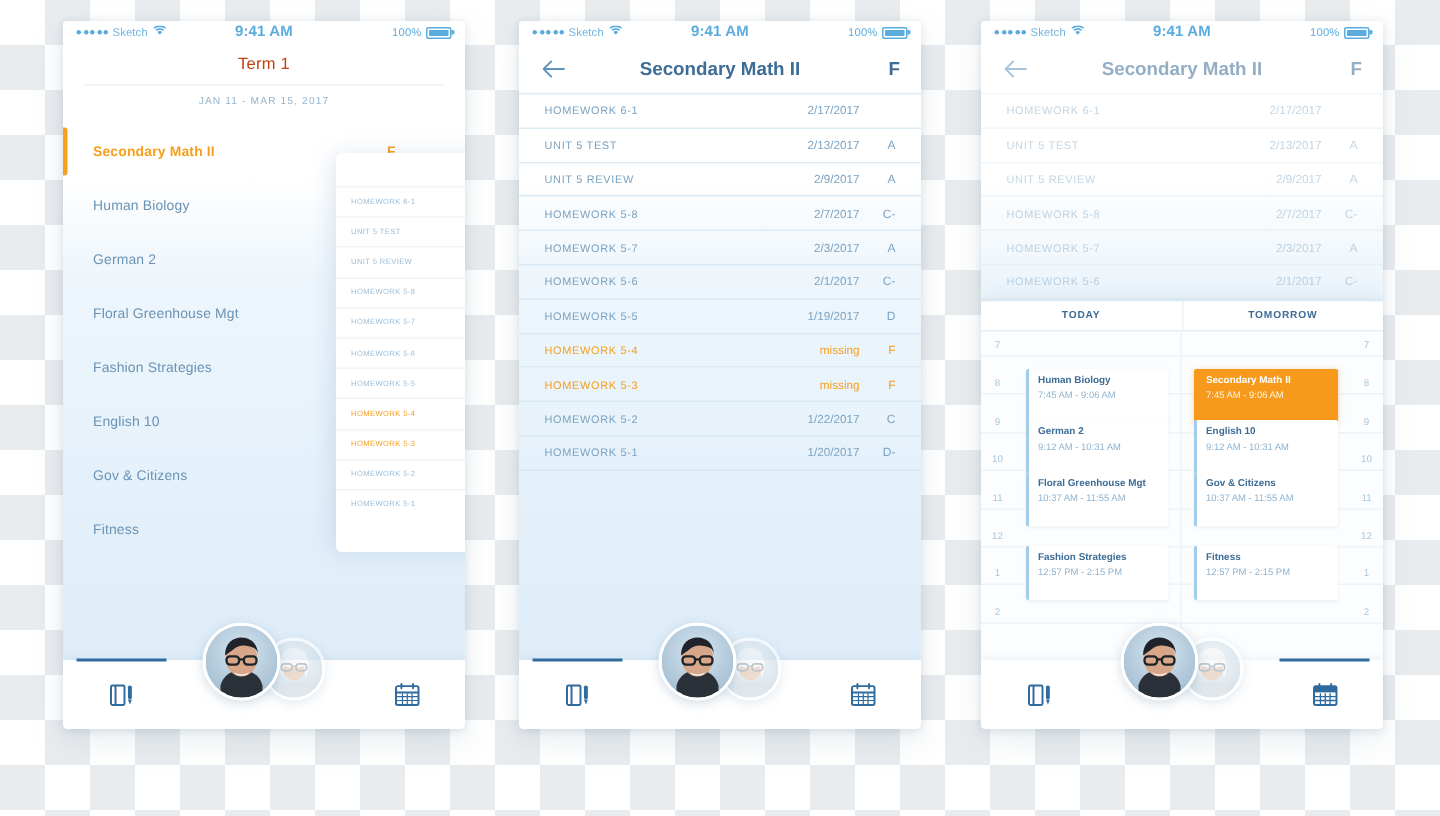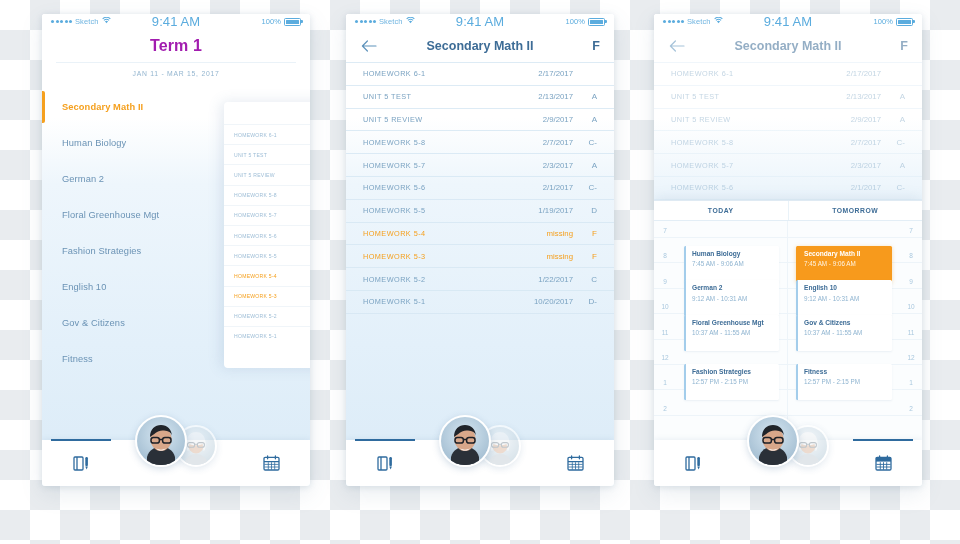--- a/index.html
+++ b/index.html
@@ -31,30 +31,30 @@
           background:linear-gradient(180deg,#ffffff 0%,#ffffff 22%,#eef6fc 36%,#e3f0fa 70%,#dbebf7 100%);}
 
   
   .statusbar{height:15px;flex:0 0 15px;display:flex;align-items:center;
     padding:0 9px;background:#fff;font-size:7.5px;color:#5bacde;letter-spacing:.1px;}
   .sb-left{display:flex;align-items:center;gap:3px;flex:1;}
   .sb-dots{display:flex;gap:1.5px;align-items:center;}
   .sb-dots i{width:3px;height:3px;border-radius:50%;background:#5bacde;display:block;}
   .sb-carrier{font-size:7.5px;color:#6fb4e0;}
   .sb-wifi{display:inline-block;}
-  .sb-center{flex:0 0 auto;font-size:13px;color:#5bacde;font-weight:400;}
+  .sb-center{flex:0 0 auto;font-size:10px;color:#5bacde;font-weight:700;}
   .sb-right{flex:1;display:flex;align-items:center;justify-content:flex-end;gap:3px;}
   .sb-batt{width:15px;height:6px;border:1px solid #5bacde;border-radius:1.5px;position:relative;}
   .sb-batt::after{content:"";position:absolute;right:-2.5px;top:1.5px;width:1.5px;height:3px;
                   background:#5bacde;border-radius:0 1px 1px 0;}
   .sb-batt i{position:absolute;left:1px;top:1px;bottom:1px;right:1px;background:#5bacde;border-radius:.5px;display:block;}
 
   
   .navbar{background:#fff;flex:0 0 auto;padding:8px 14px 6px;text-align:center;position:relative;}
-  .nav-title{font-size:16px;color:#a21caf;font-weight:700;letter-spacing:.15px;}
+  .nav-title{font-size:11px;color:#c2410c;font-weight:400;letter-spacing:.15px;}
   .nav-sub{margin-top:7px;font-size:6.8px;color:#93b5cf;letter-spacing:.75px;
            border-top:1px solid #eaf2f8;padding-top:7px;}
   .navbar2{background:#fff;flex:0 0 auto;height:33px;display:flex;align-items:center;
            padding:0 14px;position:relative;}
   .nav-back{width:17px;height:17px;display:flex;align-items:center;justify-content:center;}
   .nav-title2{flex:1;text-align:center;font-size:12.5px;color:#3d6c96;font-weight:700;}
   .nav-grade{width:17px;text-align:right;font-size:12.5px;color:#3d6c96;font-weight:700;}
 
   
   .courselist{flex:1;position:relative;overflow:hidden;padding-top:6px;}
@@ -371,21 +371,21 @@
             <span class="asg-date">missing</span>
             <span class="asg-grade">F</span>
           </div>
           <div class="asg-row">
             <span class="asg-name">HOMEWORK 5-2</span>
             <span class="asg-date">1/22/2017</span>
             <span class="asg-grade">C</span>
           </div>
           <div class="asg-row">
             <span class="asg-name">HOMEWORK 5-1</span>
-            <span class="asg-date">10/20/2017</span>
+            <span class="asg-date">1/20/2017</span>
             <span class="asg-grade">D-</span>
           </div>
         </div>
     </div>
 
     <div class="tabbar">
       <div class="tab active">
         <svg width="17" height="15" viewBox="0 0 17 15">
             <rect x="1" y="1" width="9" height="13" rx="1" fill="none" stroke="#2f6b9e" stroke-width="1.3"></rect>
             <line x1="4" y1="1" x2="4" y2="14" stroke="#2f6b9e" stroke-width="1.3"></line>

